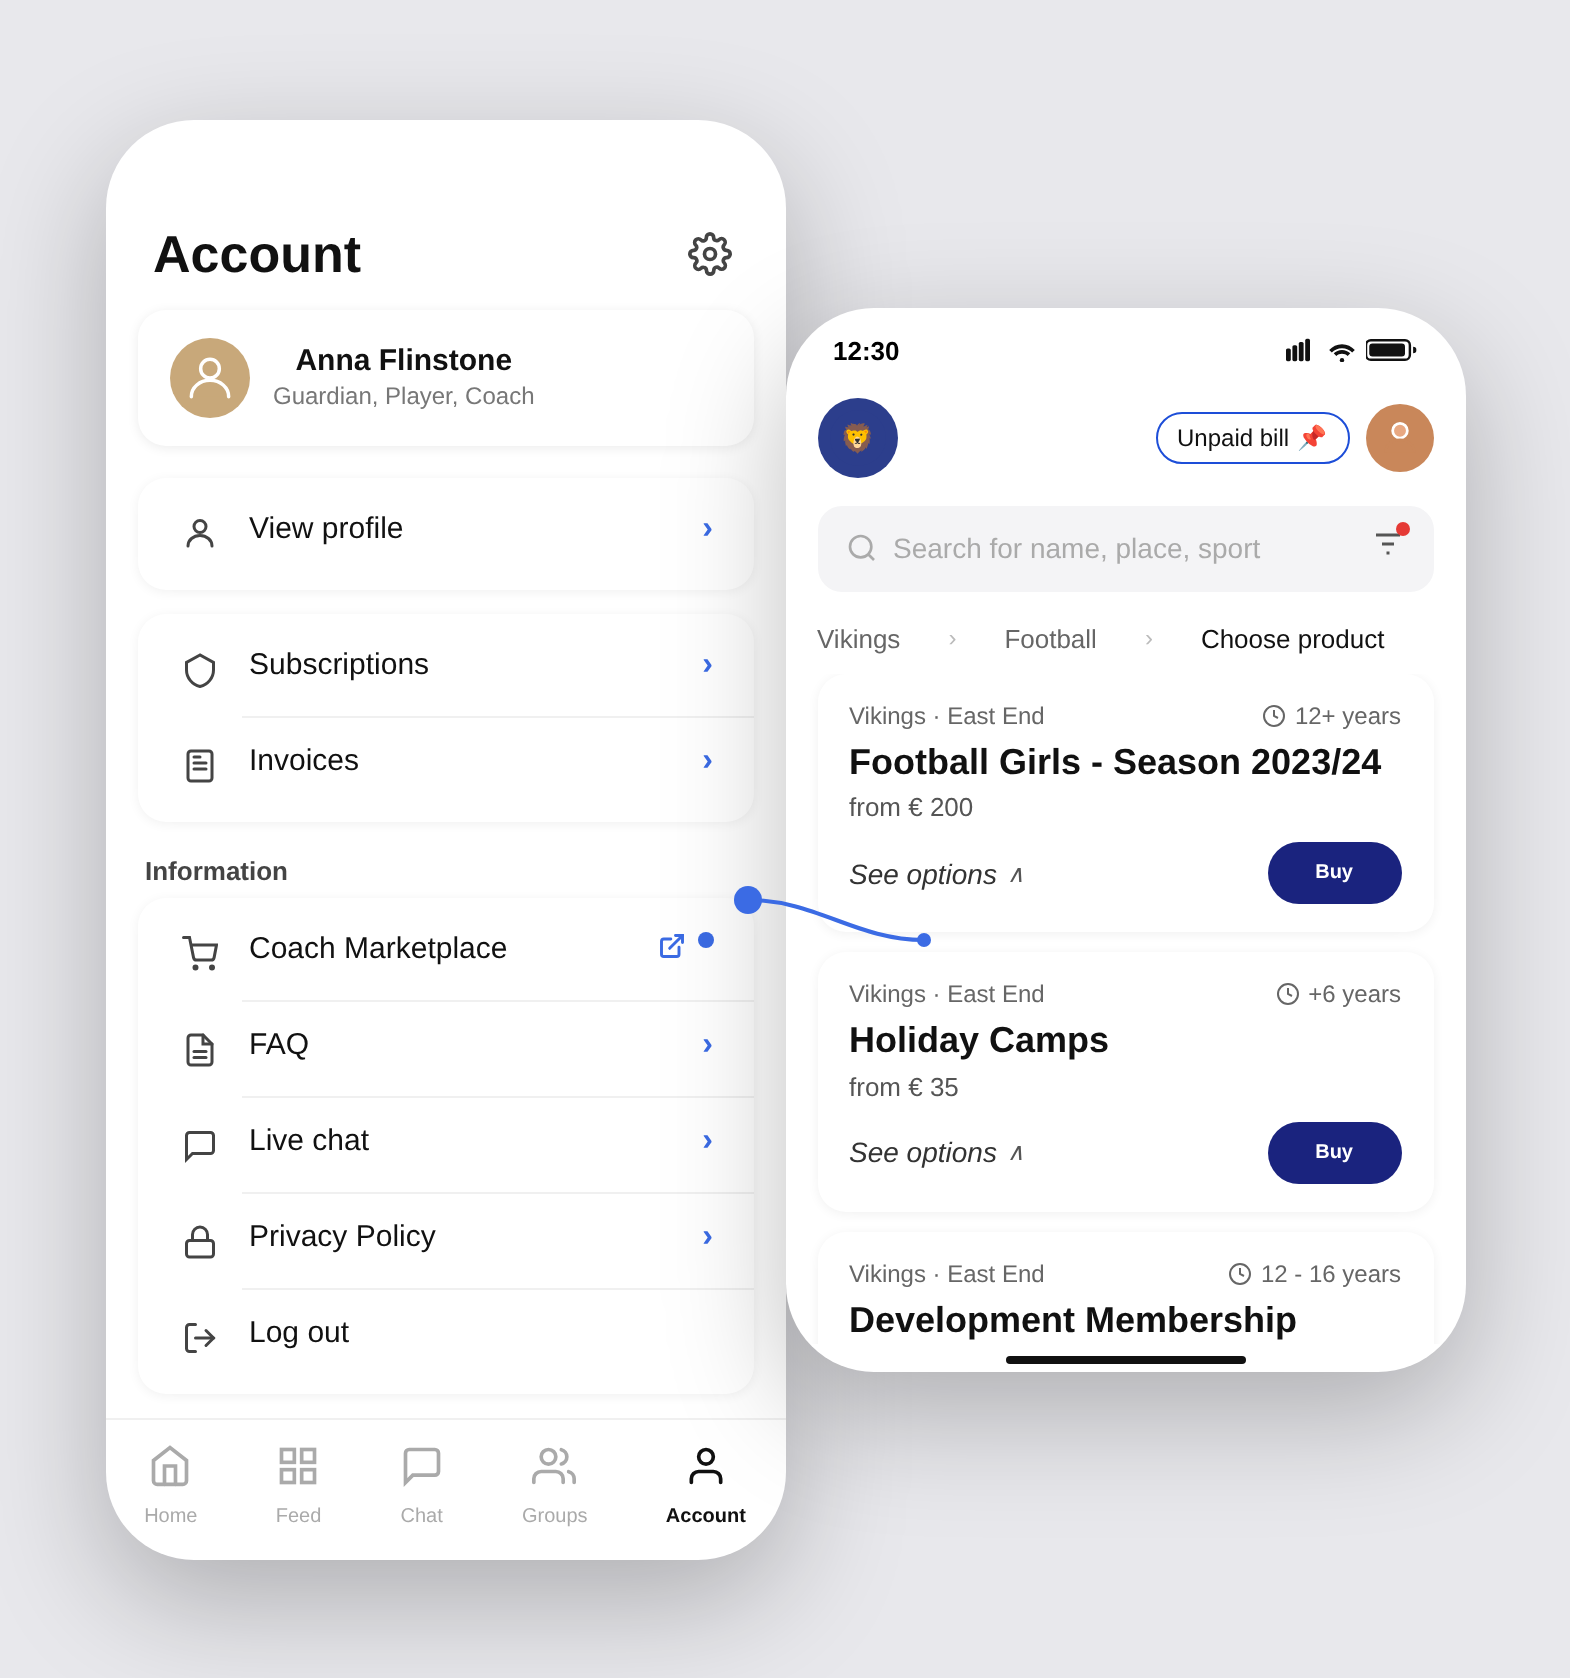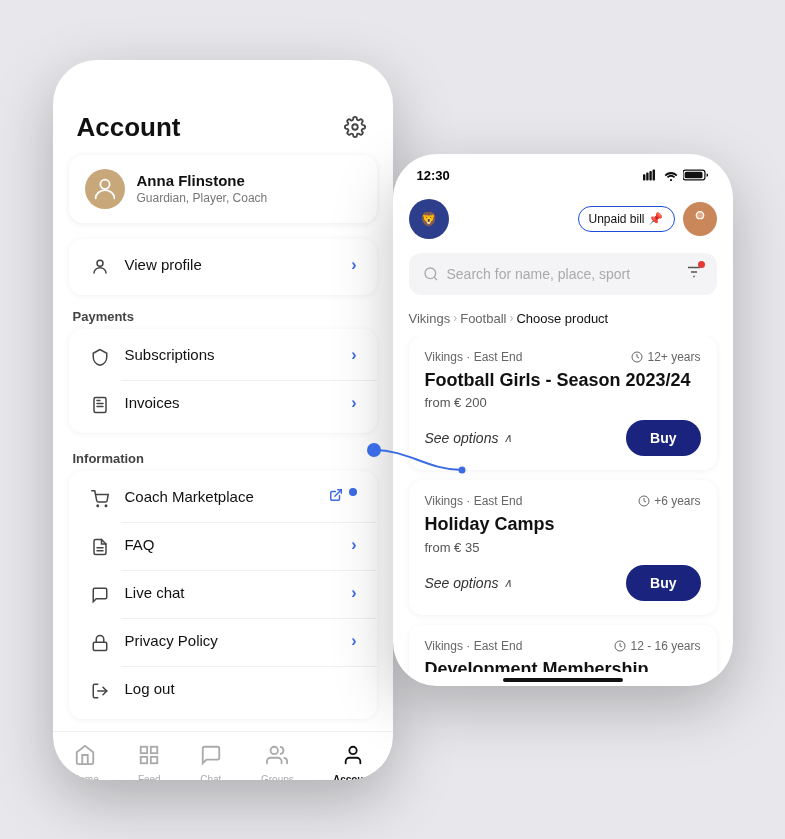--- a/index.html
+++ b/index.html
@@ -68,20 +68,21 @@
 
     .profile-card {
       margin: 0 16px 16px;
       background: #fff;
       border-radius: 14px;
       padding: 14px 16px;
       display: flex;
       align-items: center;
       gap: 12px;
       box-shadow: 0 1px 6px rgba(0,0,0,0.08);
+      text-align: center;
     }
     .avatar-circle {
       width: 40px;
       height: 40px;
       border-radius: 50%;
       background: #c8a87a;
       display: flex;
       align-items: center;
       justify-content: center;
       font-size: 16px;
@@ -280,21 +281,21 @@
       background: #e53935;
       border-radius: 50%;
       position: absolute;
       top: -2px;
       right: -2px;
     }
 
     .breadcrumb {
       display: flex;
       align-items: center;
-      gap: 3px;
+      gap: 24px;
       padding: 6px 16px 10px;
       font-size: 13px;
       color: #666;
     }
     .breadcrumb-sep {
       color: #bbb;
       font-size: 12px;
     }
     .breadcrumb-active {
       color: #111;
@@ -364,21 +365,21 @@
     .chevron-up {
       font-size: 12px;
       color: #555;
     }
     .buy-btn {
       background: #1a237e;
       color: #fff;
       border: none;
       border-radius: 22px;
       padding: 10px 24px;
-      font-size: 14px;
+      font-size: 10px;
       font-weight: 600;
       cursor: pointer;
     }
 
     .partial-card {
       background: #fff;
       border-radius: 14px;
       padding: 14px 16px;
       box-shadow: 0 1px 6px rgba(0,0,0,0.06);
     }
@@ -429,23 +430,20 @@
             <svg width="18" height="18" viewBox="0 0 24 24" fill="none" stroke="#444" stroke-width="2" stroke-linecap="round">
               <circle cx="12" cy="7" r="4"></circle>
               <path d="M4 20c0-4 3.6-7 8-7s8 3 8 7"></path>
             </svg>
           </div>
           <span class="menu-text">View profile</span>
           <span class="menu-chevron">›</span>
         </div>
       </div>
 
-      <div style="margin: 0 16px 4px 20px;">
-        <span class="section-label" style="padding: 0;">Payments</span>
-      </div>
       <div class="section-card">
 
         <div class="menu-item">
           <div class="menu-icon">
             <svg width="18" height="18" viewBox="0 0 24 24" fill="none" stroke="#444" stroke-width="2" stroke-linecap="round">
               <path d="M12 2L3 7v5c0 5 3.6 9.7 9 11 5.4-1.3 9-6 9-11V7z"></path>
             </svg>
           </div>
           <span class="menu-text">Subscriptions</span>
           <span class="menu-chevron">›</span>

